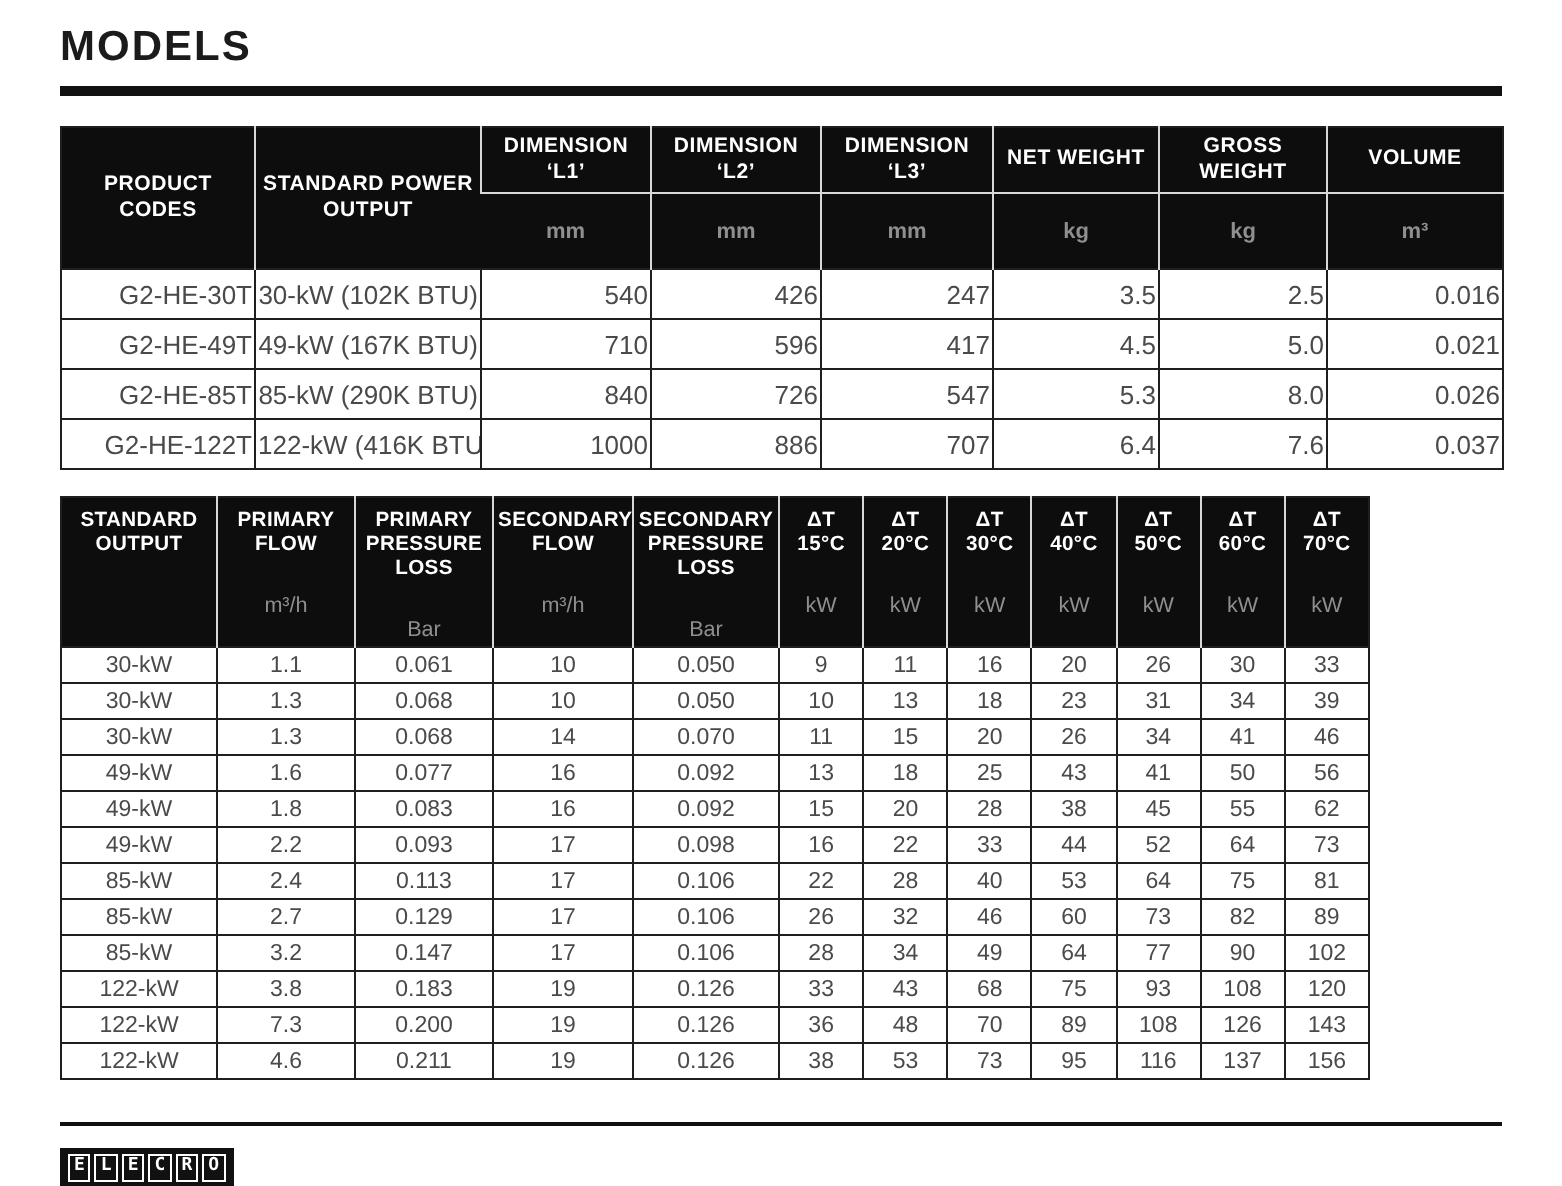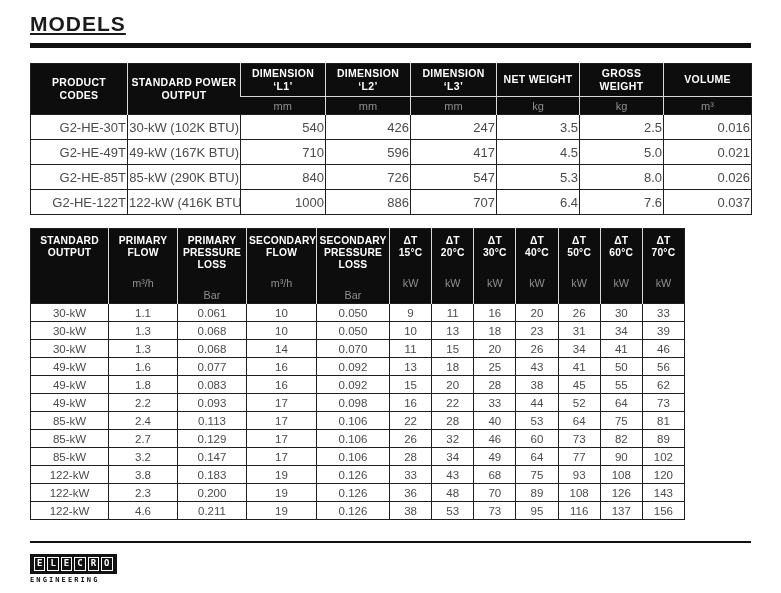--- a/index.html
+++ b/index.html
@@ -15,21 +15,21 @@
   html,body{margin:0;padding:0;background:#ffffff;}
   body{
     width:781px;height:593px;overflow:hidden;
     font-family:"Liberation Sans", sans-serif;
   }
   .page{width:781px;height:593px;padding:10px 30px 0 30px;background:#ffffff;}
 
   
   .page-title{
     font-size:21px;font-weight:bold;letter-spacing:1px;
-    color:#1b1b1b;margin:2px 0 7px 0;text-decoration:underline;
+    color:#1b1b1b;margin:2px 0 7px 0;
   }
   .rule-thick{height:5px;background:var(--rule);width:721px;}
 
   
   .tbl{
     border-collapse:collapse;table-layout:fixed;width:655px;
     border:1px solid var(--grid-line);
   }
   .tbl th{
     background:var(--header-bg);color:var(--header-text);
@@ -40,22 +40,22 @@
     border:1px solid var(--grid-line);
     text-align:center;color:var(--body-text);
     white-space:nowrap;overflow:hidden;
   }
 
   
   .models{margin-top:15px;}
   .models tr.labels th{height:33px;font-size:10.5px;letter-spacing:.3px;line-height:1.25;padding:2px 3px;vertical-align:middle;}
   .models th[rowspan]{vertical-align:middle;}
   .models tr.units th{
-    height:18px;border-top:1px solid var(--header-divider);
-    font-weight:normal;color:var(--unit-text);font-size:11px;padding:1px 2px;
+    height:38px;border-top:1px solid var(--header-divider);
+    font-weight:bold;color:var(--unit-text);font-size:11px;padding:1px 2px;
   }
   .models tbody td{height:25px;font-size:13px;text-align:right;}
 
   
   .perf{margin-top:13px;}
   .perf thead th{height:60px;vertical-align:top;padding:6px 2px 2px 2px;}
   .perf .lbl{font-size:10.3px;font-weight:bold;line-height:1.18;letter-spacing:.2px;}
   .perf .unit{font-weight:normal;color:var(--unit-text);font-size:10.8px;margin-top:18px;}
   .perf tbody td{height:18px;font-size:11.5px;}
 
@@ -360,21 +360,21 @@
           <td>33</td>
           <td>43</td>
           <td>68</td>
           <td>75</td>
           <td>93</td>
           <td>108</td>
           <td>120</td>
         </tr>
         <tr>
           <td>122-kW</td>
-          <td>2.3</td>
+          <td>7.3</td>
           <td>0.200</td>
           <td>19</td>
           <td>0.126</td>
           <td>36</td>
           <td>48</td>
           <td>70</td>
           <td>89</td>
           <td>108</td>
           <td>126</td>
           <td>143</td>

